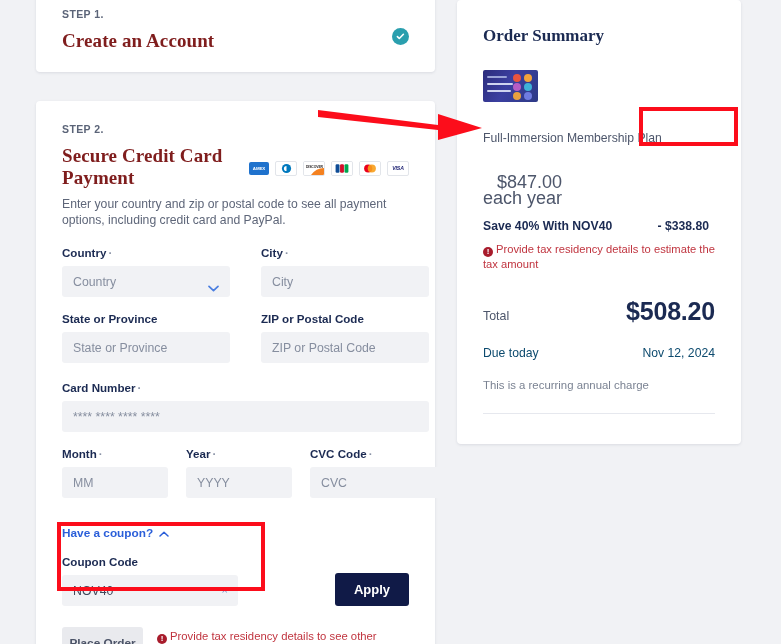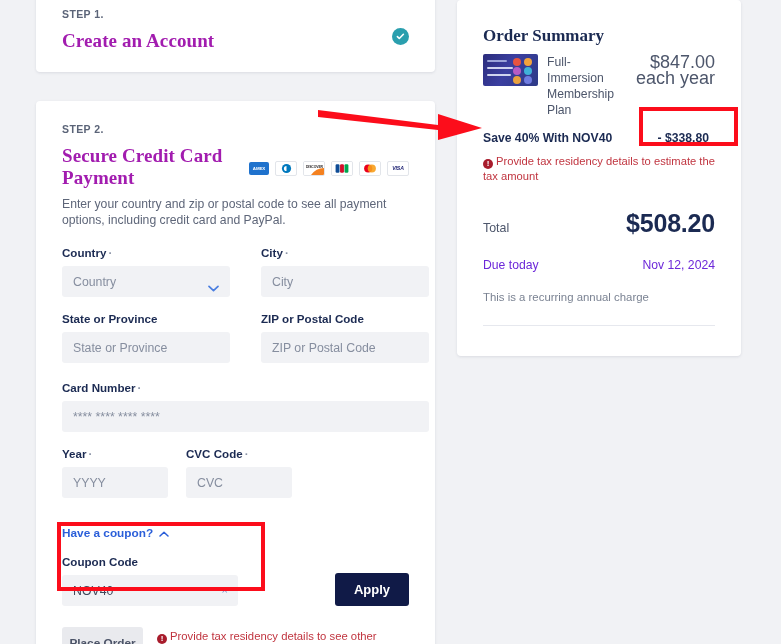--- a/index.html
+++ b/index.html
@@ -40,21 +40,21 @@
     font-size: 10.5px;
     font-weight: bold;
     letter-spacing: .4px;
     color: #5b6478;
     margin-bottom: 10px;
   }
   .step-title {
     font-family: "Liberation Serif", serif;
     font-size: 19px;
     font-weight: bold;
-    color: #a21caf;
+    color: #7f1d1d;
     letter-spacing: .1px;
   }
   .check-badge {
     position: absolute;
     right: 26px;
     top: 42px;
     width: 17px;
     height: 17px;
     border-radius: 50%;
     background: #2a9fae;
@@ -253,26 +253,27 @@
     border-radius: 4px;
     box-shadow: 0 1px 3px rgba(20,30,60,.10);
     padding: 26px 26px 30px 26px;
     box-sizing: border-box;
   }
   .summary-title {
     font-family: "Liberation Serif", serif;
     font-size: 17px;
     font-weight: bold;
     color: #1b2a52;
-    margin-bottom: 8px;
+    margin-bottom: 24px;
   }
   .item-row {
     display: flex;
     align-items: flex-start;
-    gap: 9px;
+    gap: 28px;
+    flex-direction: column;
   }
   .thumb {
     width: 55px;
     height: 32px;
     border-radius: 2px;
     background: linear-gradient(120deg,#2b2c7c 0%,#3b3fa0 45%,#2d3a86 100%);
     position: relative;
     overflow: hidden;
     flex: none;
   }
@@ -326,21 +327,21 @@
     font-size: 25px;
     font-weight: bold;
     color: #1b2a52;
     letter-spacing: -.2px;
   }
   .due-row {
     display: flex;
     justify-content: space-between;
     margin-top: 20px;
     font-size: 12.2px;
-    color: #6d28d9;
+    color: #0c4a6e;
   }
   .recurring {
     font-size: 11.4px;
     color: #79melhor;
     color: #7a8292;
     margin-top: 19px;
   }
   .divider {
     border-top: 1px solid #e6e8ee;
     margin-top: 22px;
@@ -452,20 +453,24 @@
 
       
       <div class="field field-full">
         <label class="flabel"><span>Card Number</span><span class="req-dot">·</span></label>
         <input class="inp" placeholder="**** **** **** ****" style="">
       </div>
 
       
       <div class="three-grid">
         <div class="field">
+          <label class="flabel"><span>Month</span><span class="req-dot">·</span></label>
+          <input class="inp" placeholder="MM" style="">
+        </div>
+        <div class="field">
           <label class="flabel"><span>Year</span><span class="req-dot">·</span></label>
           <input class="inp" placeholder="YYYY" style="">
         </div>
         <div class="field">
           <label class="flabel"><span>CVC Code</span><span class="req-dot">·</span></label>
           <input class="inp" placeholder="CVC" style="">
         </div>
       </div>
 
       

